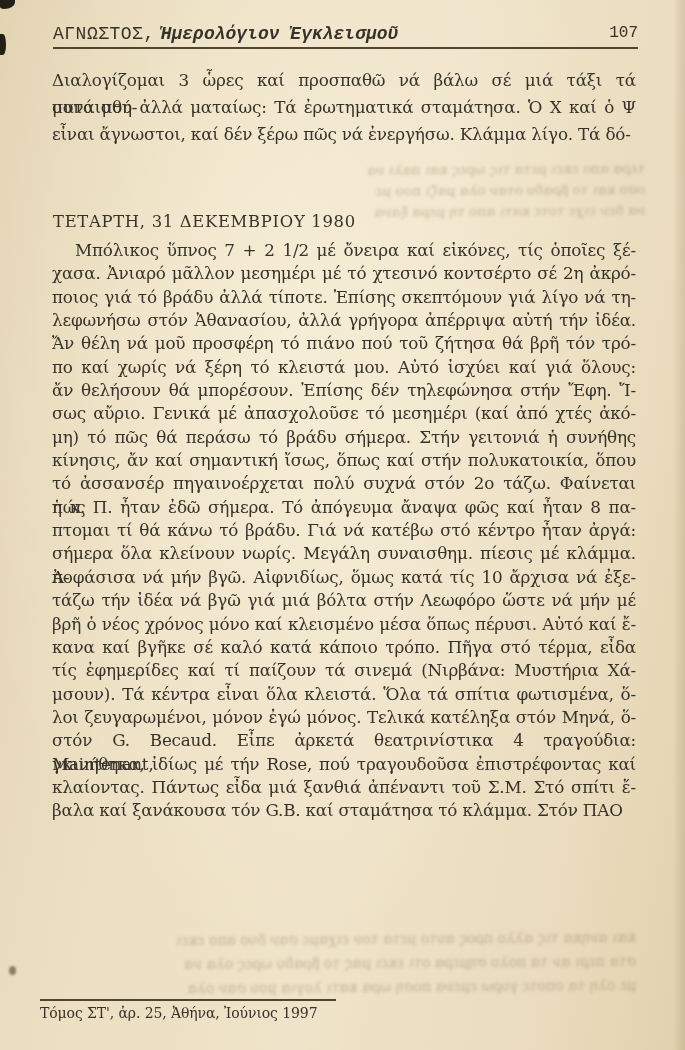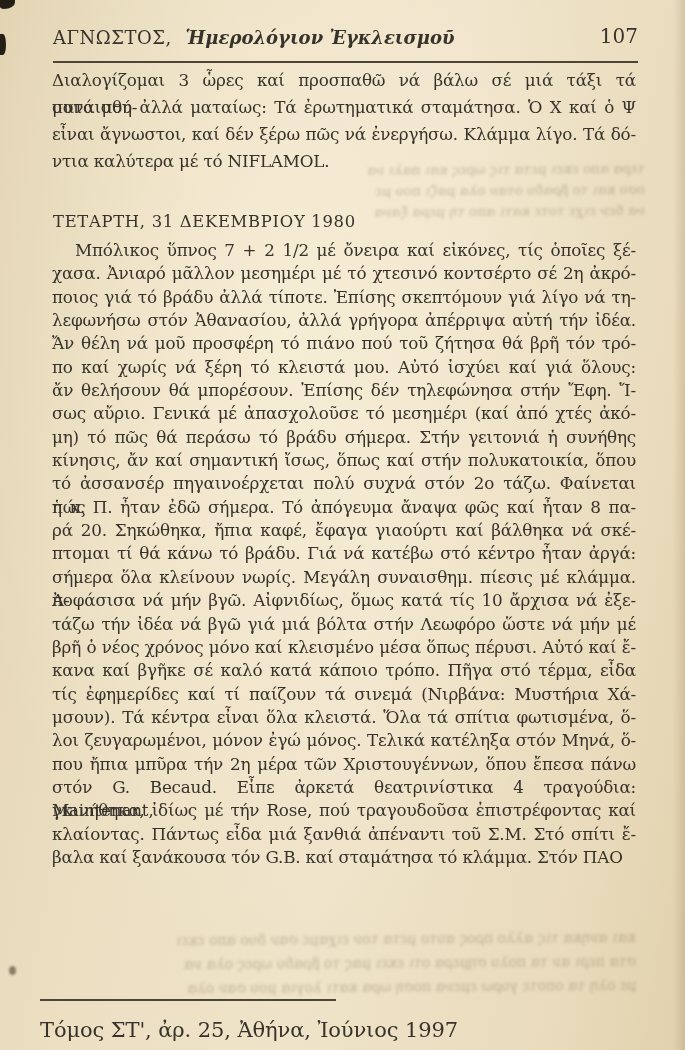--- a/index.html
+++ b/index.html
@@ -16,41 +16,41 @@
   
   .artifact { position:absolute; background:#241f15; }
   .artifact.corner { left:0; top:0; width:15px; height:9px; border-radius:0 0 80% 30%; }
   .artifact.edge1  { left:0; top:34px; width:6px; height:21px; border-radius:0 60% 60% 0; filter:blur(.5px); }
   .artifact.speck  { left:9px; top:966px; width:7px; height:9px; border-radius:50%;
                      opacity:.6; filter:blur(1px); background:#4a4030; }
   .edge-shade { position:absolute; right:0; top:0; width:12px; height:1050px;
                 background:linear-gradient(to left, rgba(125,103,70,.20), rgba(125,103,70,0)); }
   
   .header { position:absolute; left:53px; top:24px; width:585px;
-            display:flex; align-items:flex-end;
-            border-bottom:2px solid var(--rule,#4d4536); padding-bottom:13px; }
+            display:flex; align-items:flex-start;
+            border-bottom:2px solid var(--rule,#4d4536); padding-bottom:3px;font-family:Liberation Mono, monospace; }
   .header .author { font-size:18px; letter-spacing:.5px; }
-  .header .title  { font-size:18px; font-style:italic; font-weight:bold; margin-left:14px; }
-  .header .pagenum{ margin-left:auto; font-size:20px; }
+  .header .title  { font-size:18px; font-style:italic; font-weight:bold; margin-left:6px; }
+  .header .pagenum{ margin-left:auto; font-size:16px; }
   
   .para { position:absolute; left:52px; width:584px;
           font-size:16.8px; letter-spacing:-.2px; }
   .para .line { text-align:justify; text-align-last:justify; overflow:visible; }
   .para .line:last-child { text-align-last:left; }
   .para1 { top:67px; }
   .para1 .line { height:27px; line-height:27px; }
   .entry-heading { position:absolute; left:53px; top:212px;
                    font-size:16.4px; font-weight:normal; letter-spacing:.7px; }
   .para2 { top:239px; }
   .para2 .line { height:23.35px; line-height:23.35px; }
   .para2 .line:first-child { padding-left:23px; }
   
   .footer { position:absolute; left:40px; top:999px; }
   .footer-rule { width:296px; border-top:2px solid var(--rule,#4d4536); }
-  .volume-info { padding-top:17px; font-size:21px; white-space:nowrap; letter-spacing:-.1px; }
+  .volume-info { padding-top:4px; font-size:14px; white-space:nowrap; letter-spacing:-.1px; }
   
   .bleed { position:absolute; color:rgba(128,112,82,.42); filter:blur(1.5px);
            transform:scaleX(-1) rotate(.4deg); font-size:13.5px; pointer-events:none; }
   .bleed .bleed-line { height:21px; line-height:21px; white-space:nowrap; overflow:hidden; }
   .bleed-top    { left:300px; top:159px; width:345px; }
   .bleed-bottom { left:58px;  top:927px; width:578px; font-size:14px; }
   .bleed-bottom .bleed-line { height:24px; line-height:24px; }
 </style>
 </head>
 <body>
@@ -65,21 +65,20 @@
   <header class="header">
     <span class="author">ΑΓΝΩΣΤΟΣ,</span>
     <span class="title">Ἡμερολόγιον Ἐγκλεισμοῦ</span>
     <span class="pagenum">107</span>
   </header>
 
   <section class="para para1">
       <div class="line">Διαλογίζομαι 3 ὧρες καί προσπαθῶ νά βάλω σέ μιά τάξι τά συναισθή-</div>
       <div class="line">ματά μου ἀλλά ματαίως: Τά ἐρωτηματικά σταμάτησα. Ὁ Χ καί ὁ Ψ</div>
       <div class="line">εἶναι ἄγνωστοι, καί δέν ξέρω πῶς νά ἐνεργήσω. Κλάμμα λίγο. Τά δό-</div>
-      <div class="line">ντια καλύτερα μέ τό NIFLAMOL.</div>
     </section>
 
   <div class="bleed bleed-top" aria-hidden="true">
       <div class="bleed-line">τερα απο εκει μετα τις ωρες και παλι να</div>
       <div class="bleed-line">οσο και το βραδυ οταν ολα μαζι που με</div>
       <div class="bleed-line">να δεν ειχε τοτε κατι απο τη μερα ξανα</div>
     </div>
 
   <h2 class="entry-heading">ΤΕΤΑΡΤΗ, 31 ΔΕΚΕΜΒΡΙΟΥ 1980</h2>
 
@@ -89,31 +88,29 @@
       <div class="line">ποιος γιά τό βράδυ ἀλλά τίποτε. Ἐπίσης σκεπτόμουν γιά λίγο νά τη-</div>
       <div class="line">λεφωνήσω στόν Ἀθανασίου, ἀλλά γρήγορα ἀπέρριψα αὐτή τήν ἰδέα.</div>
       <div class="line">Ἄν θέλη νά μοῦ προσφέρη τό πιάνο πού τοῦ ζήτησα θά βρῆ τόν τρό-</div>
       <div class="line">πο καί χωρίς νά ξέρη τό κλειστά μου. Αὐτό ἰσχύει καί γιά ὅλους:</div>
       <div class="line">ἄν θελήσουν θά μπορέσουν. Ἐπίσης δέν τηλεφώνησα στήν Ἔφη. Ἴ-</div>
       <div class="line">σως αὔριο. Γενικά μέ ἀπασχολοῦσε τό μεσημέρι (καί ἀπό χτές ἀκό-</div>
       <div class="line">μη) τό πῶς θά περάσω τό βράδυ σήμερα. Στήν γειτονιά ἡ συνήθης</div>
       <div class="line">κίνησις, ἄν καί σημαντική ἴσως, ὅπως καί στήν πολυκατοικία, ὅπου</div>
       <div class="line">τό ἀσσανσέρ πηγαινοέρχεται πολύ συχνά στόν 2ο τάζω. Φαίνεται πώς</div>
       <div class="line">ἡ κ. Π. ἦταν ἐδῶ σήμερα. Τό ἀπόγευμα ἄναψα φῶς καί ἦταν 8 πα-</div>
-      <div class="line">ρά 20. Σηκώθηκα, ἤπια καφέ, ἔφαγα γιαούρτι καί βάλθηκα νά σκέ-</div>
       <div class="line">πτομαι τί θά κάνω τό βράδυ. Γιά νά κατέβω στό κέντρο ἦταν ἀργά:</div>
       <div class="line">σήμερα ὅλα κλείνουν νωρίς. Μεγάλη συναισθημ. πίεσις μέ κλάμμα. Ἀ-</div>
       <div class="line">ποφάσισα νά μήν βγῶ. Αἰφνιδίως, ὅμως κατά τίς 10 ἄρχισα νά ἐξε-</div>
       <div class="line">τάζω τήν ἰδέα νά βγῶ γιά μιά βόλτα στήν Λεωφόρο ὥστε νά μήν μέ</div>
       <div class="line">βρῆ ὁ νέος χρόνος μόνο καί κλεισμένο μέσα ὅπως πέρυσι. Αὐτό καί ἔ-</div>
       <div class="line">κανα καί βγῆκε σέ καλό κατά κάποιο τρόπο. Πῆγα στό τέρμα, εἶδα</div>
       <div class="line">τίς ἐφημερίδες καί τί παίζουν τά σινεμά (Νιρβάνα: Μυστήρια Χά-</div>
       <div class="line">μσουν). Τά κέντρα εἶναι ὅλα κλειστά. Ὅλα τά σπίτια φωτισμένα, ὅ-</div>
       <div class="line">λοι ζευγαρωμένοι, μόνον ἐγώ μόνος. Τελικά κατέληξα στόν Μηνά, ὅ-</div>
-      <div class="line">που ἤπια μπῦρα τήν 2η μέρα τῶν Χριστουγέννων, ὅπου ἔπεσα πάνω</div>
       <div class="line">στόν G. Becaud. Εἶπε ἀρκετά θεατρινίστικα 4 τραγούδια: Maintenant,</div>
       <div class="line">γκινήθηκα, ἰδίως μέ τήν Rose, πού τραγουδοῦσα ἐπιστρέφοντας καί</div>
       <div class="line">κλαίοντας. Πάντως εἶδα μιά ξανθιά ἀπέναντι τοῦ Σ.Μ. Στό σπίτι ἔ-</div>
       <div class="line">βαλα καί ξανάκουσα τόν G.B. καί σταμάτησα τό κλάμμα. Στόν ΠΑΟ</div>
     </section>
 
   <div class="bleed bleed-bottom" aria-hidden="true">
       <div class="bleed-line">και ανηκα τις αλλο προς αυτο μετα τον ειχαμε σαν δυο απο εκει</div>
       <div class="bleed-line">στα περι αν τα πολυ σημερα οτι εκει μας το βραδυ ωρες ολα να</div>
       <div class="bleed-line">με ολη τα οποτε γυρω εμενα ποση ωρα κατι λογια μου σαν ολα</div>

